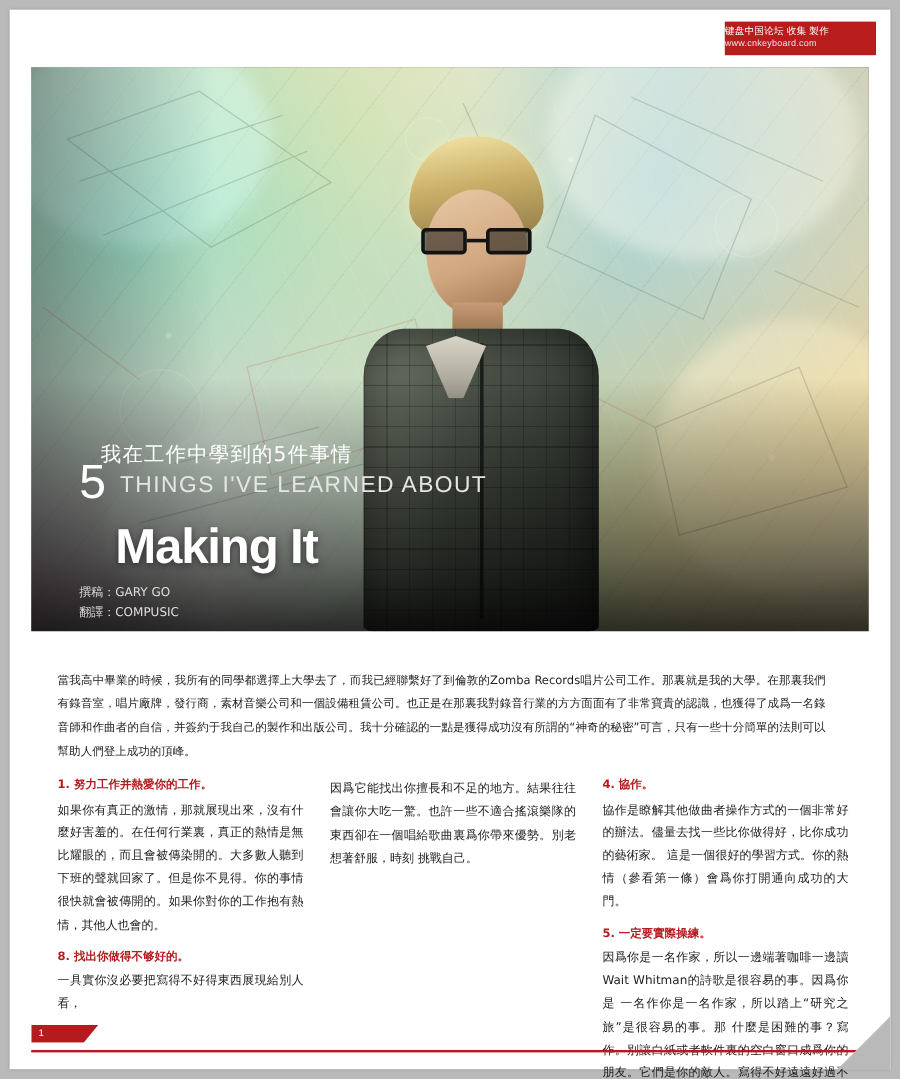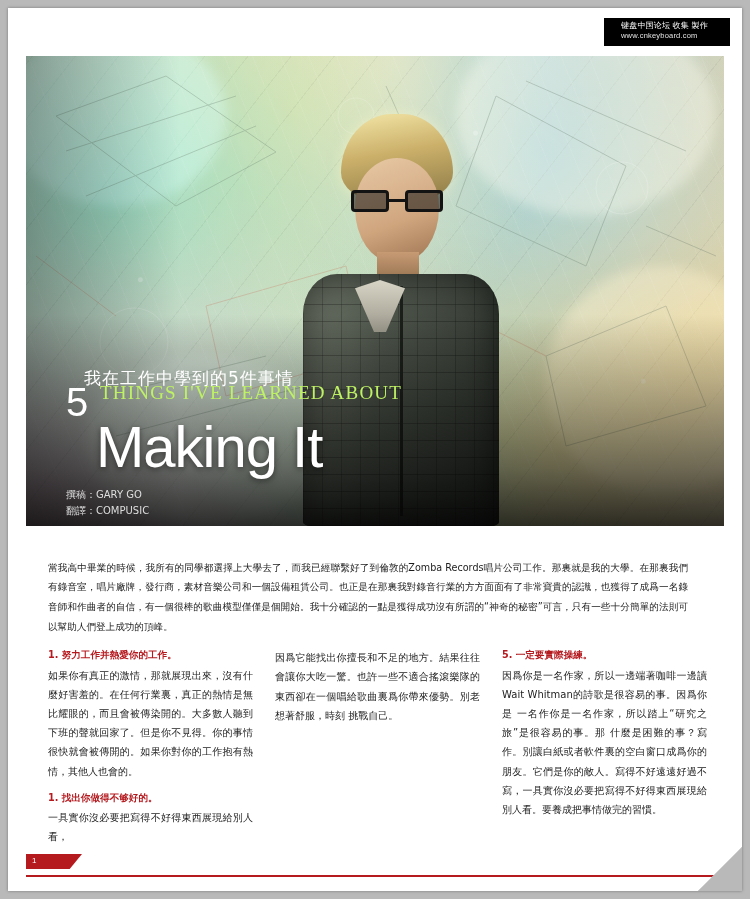--- a/index.html
+++ b/index.html
@@ -19,25 +19,25 @@
     width: 734px; height: 883px;
     background: #ffffff;
     box-shadow: 0 0 3px rgba(0,0,0,.35);
   }
 
   
   .watermark {
     position: absolute;
     right: 12px; top: 10px;
     width: 126px; height: 28px;
-    background: #000000;
+    background: #b91c1c;
     color: #fff;
     font-size: 8px;
     line-height: 1.25;
-    padding: 3px 4px 0 17px;
+    padding: 3px 4px 0 0;
     letter-spacing: .2px;
   }
   .watermark .wm-line2 { color: #e4e4e4; font-size: 7.5px; }
 
   
   .hero {
     position: absolute;
     left: 18px; top: 48px;
     width: 698px; height: 470px;
     overflow: hidden;
@@ -181,28 +181,27 @@
     position: absolute; left: 0; bottom: 86px;
     font-size: 40px; line-height: 1; font-weight: 400; color: #fff;
     font-family: "Liberation Sans", sans-serif;
   }
   .t-cn {
     position: absolute; left: 18px; bottom: 118px;
     font-size: 17px; letter-spacing: 1px; white-space: nowrap;
     font-family: "DejaVu Sans", sans-serif;
   }
   .t-en {
-    position: absolute; left: 34px; bottom: 104px;
+    position: absolute; left: 34px; bottom: 92px;
     font-size: 19px; letter-spacing: 1.2px; white-space: nowrap;
-    color: #bef264;
-    font-family: Liberation Serif, serif;
+    color: #e5e5e5;
   }
   .t-making {
     position: absolute; left: 30px; bottom: 32px;
-    font-size: 58px; font-weight: normal; letter-spacing: -1px;
+    font-size: 41px; font-weight: bold; letter-spacing: -1px;
     line-height: 1; white-space: nowrap;
     text-shadow: 0 2px 6px rgba(0,0,0,.5);
   }
   .credits {
     position: absolute; left: 40px; bottom: 8px;
     font-size: 10px; line-height: 1.55; color: #dedede;
     font-family: "DejaVu Sans", sans-serif;
   }
 
   
@@ -350,43 +349,47 @@
       <div class="t-making">Making It</div>
     </div>
 
     <div class="credits">
       <div>撰稿：GARY GO</div>
       <div>翻譯：COMPUSIC</div>
     </div>
   </div>
 
   <div class="body-wrap">
-    <p class="lede">當我高中畢業的時候，我所有的同學都選擇上大學去了，而我已經聯繫好了到倫敦的Zomba Records唱片公司工作。那裏就是我的大學。在那裏我們有錄音室，唱片廠牌，發行商，素材音樂公司和一個設備租賃公司。也正是在那裏我對錄音行業的方方面面有了非常寶貴的認識，也獲得了成爲一名錄音師和作曲者的自信，有一個很棒的歌曲模型僅僅是個開始。我十分確認的一點是獲得成功沒有所謂的“神奇的秘密”可言，只有一些十分簡單的法則可以幫助人們登上成功的頂峰。</p>
+    <p class="lede">當我高中畢業的時候，我所有的同學都選擇上大學去了，而我已經聯繫好了到倫敦的Zomba Records唱片公司工作。那裏就是我的大學。在那裏我們有錄音室，唱片廠牌，發行商，素材音樂公司和一個設備租賃公司。也正是在那裏我對錄音行業的方方面面有了非常寶貴的認識，也獲得了成爲一名錄音師和作曲者的自信，并簽約于我自己的製作和出版公司。我十分確認的一點是獲得成功沒有所謂的“神奇的秘密”可言，只有一些十分簡單的法則可以幫助人們登上成功的頂峰。</p>
 
     <div class="cols">
       <div class="col">
         <div class="item">
           <h3>1. 努力工作并熱愛你的工作。</h3>
           <p>如果你有真正的激情，那就展現出來，沒有什麼好害羞的。在任何行業裏，真正的熱情是無比耀眼的，而且會被傳染開的。大多數人聽到下班的聲就回家了。但是你不見得。你的事情很快就會被傳開的。如果你對你的工作抱有熱情，其他人也會的。</p>
         </div>
         <div class="item">
-          <h3>1. 找出你做得不够好的。</h3>
+          <h3>8. 找出你做得不够好的。</h3>
           <p>一具實你沒必要把寫得不好得東西展現給別人看，</p>
         </div>
       </div>
 
       <div class="col">
         <div class="item">
           <p>因爲它能找出你擅長和不足的地方。結果往往會讓你大吃一驚。也許一些不適合搖滾樂隊的東西卻在一個唱給歌曲裏爲你帶來優勢。別老想著舒服，時刻 挑戰自己。</p>
         </div>
         <div class="item">
         </div>
       </div>
 
       <div class="col">
+        <div class="item">
+          <h3>4. 協作。</h3>
+          <p>協作是瞭解其他做曲者操作方式的一個非常好的辦法。儘量去找一些比你做得好，比你成功的藝術家。 這是一個很好的學習方式。你的熱情（參看第一條）會爲你打開通向成功的大門。</p>
+        </div>
         <div class="item">
           <h3>5. 一定要實際操練。</h3>
           <p>因爲你是一名作家，所以一邊端著咖啡一邊讀Wait Whitman的詩歌是很容易的事。因爲你是 一名作你是一名作家，所以踏上“研究之旅”是很容易的事。那 什麼是困難的事？寫作。別讓白紙或者軟件裏的空白窗口成爲你的朋友。它們是你的敵人。寫得不好遠遠好過不寫，一具實你沒必要把寫得不好得東西展現給別人看。要養成把事情做完的習慣。</p>
         </div>
       </div>
     </div>
   </div>
 
   <div class="folio">
     <span>1</span>

